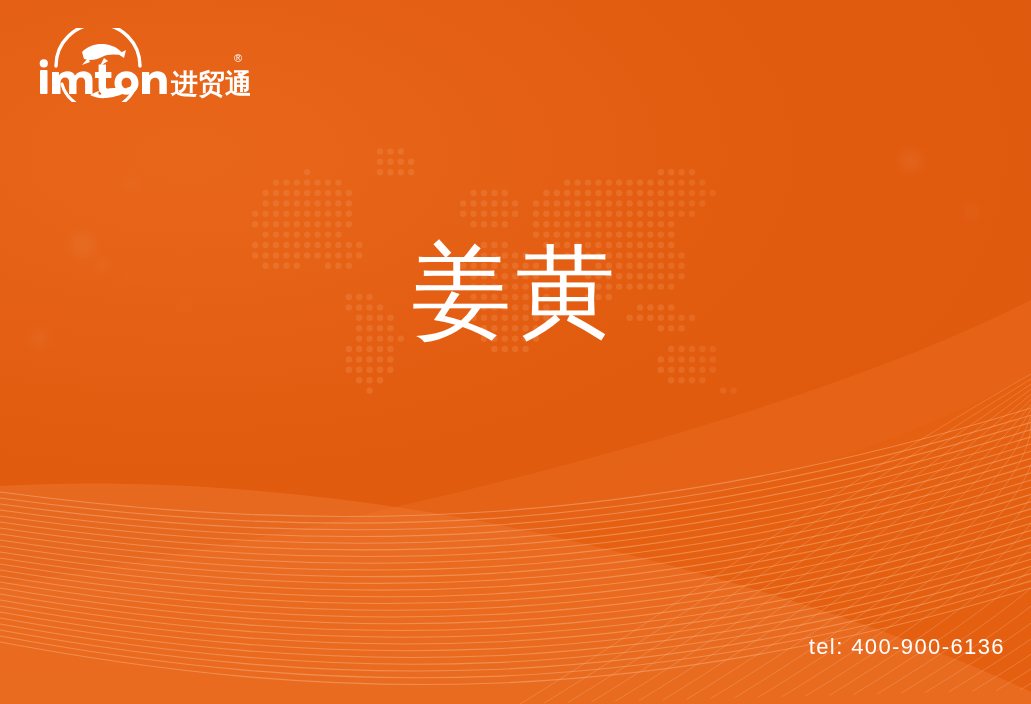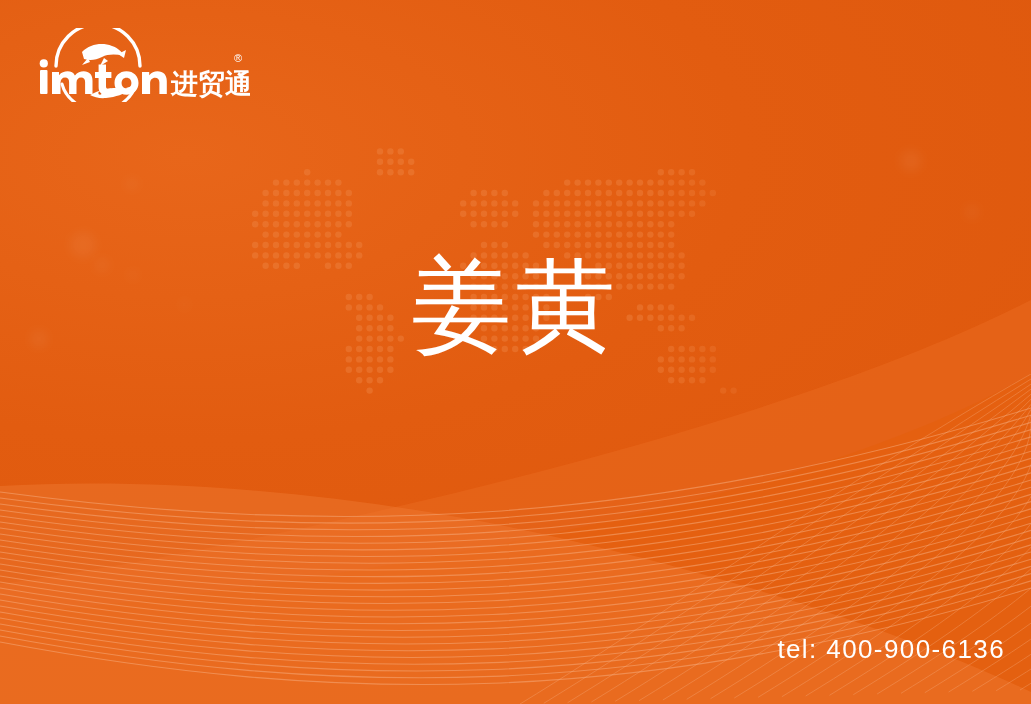--- a/index.html
+++ b/index.html
@@ -73,21 +73,21 @@
     width: 212px;
     height: 74px;
   }
   .logo-mark { position: absolute; inset: 0; }
   .logo-mark svg { display: block; width: 100%; height: 100%; }
 
   
   .headline {
     position: absolute;
     left: 0;
-    top: 246px;
+    top: 232px;
     width: 1031px;
     text-align: center;
     color: #ffffff;
     pointer-events: none;
   }
   .line1 {
     display: block;
     font-size: 100px;
     line-height: 118px;
     letter-spacing: 4px;
@@ -102,21 +102,21 @@
     font-weight: 400;
     white-space: nowrap;
   }
 
   
   .tel {
     position: absolute;
     right: 26px;
     top: 634px;
     color: #ffffff;
-    font-size: 26px;
+    font-size: 22px;
     letter-spacing: 1.4px;
     white-space: nowrap;
   }
 </style>
 </head>
 <body>
 
 <div id="banner">
 
   <div class="bg-base"></div>

